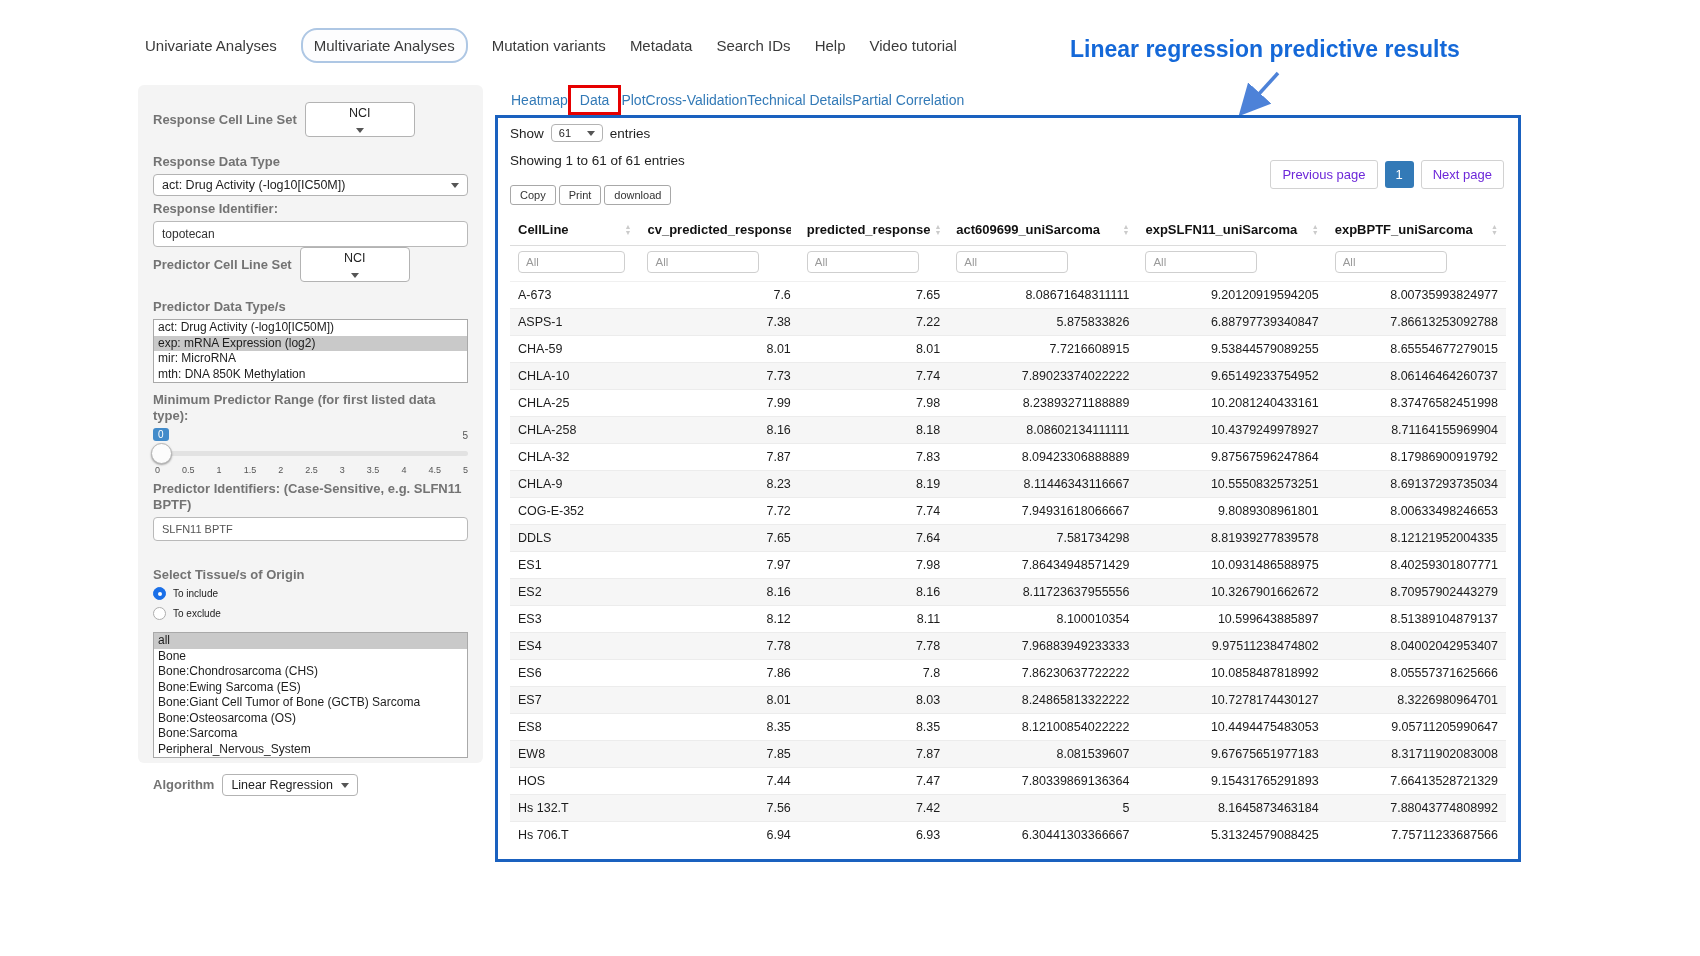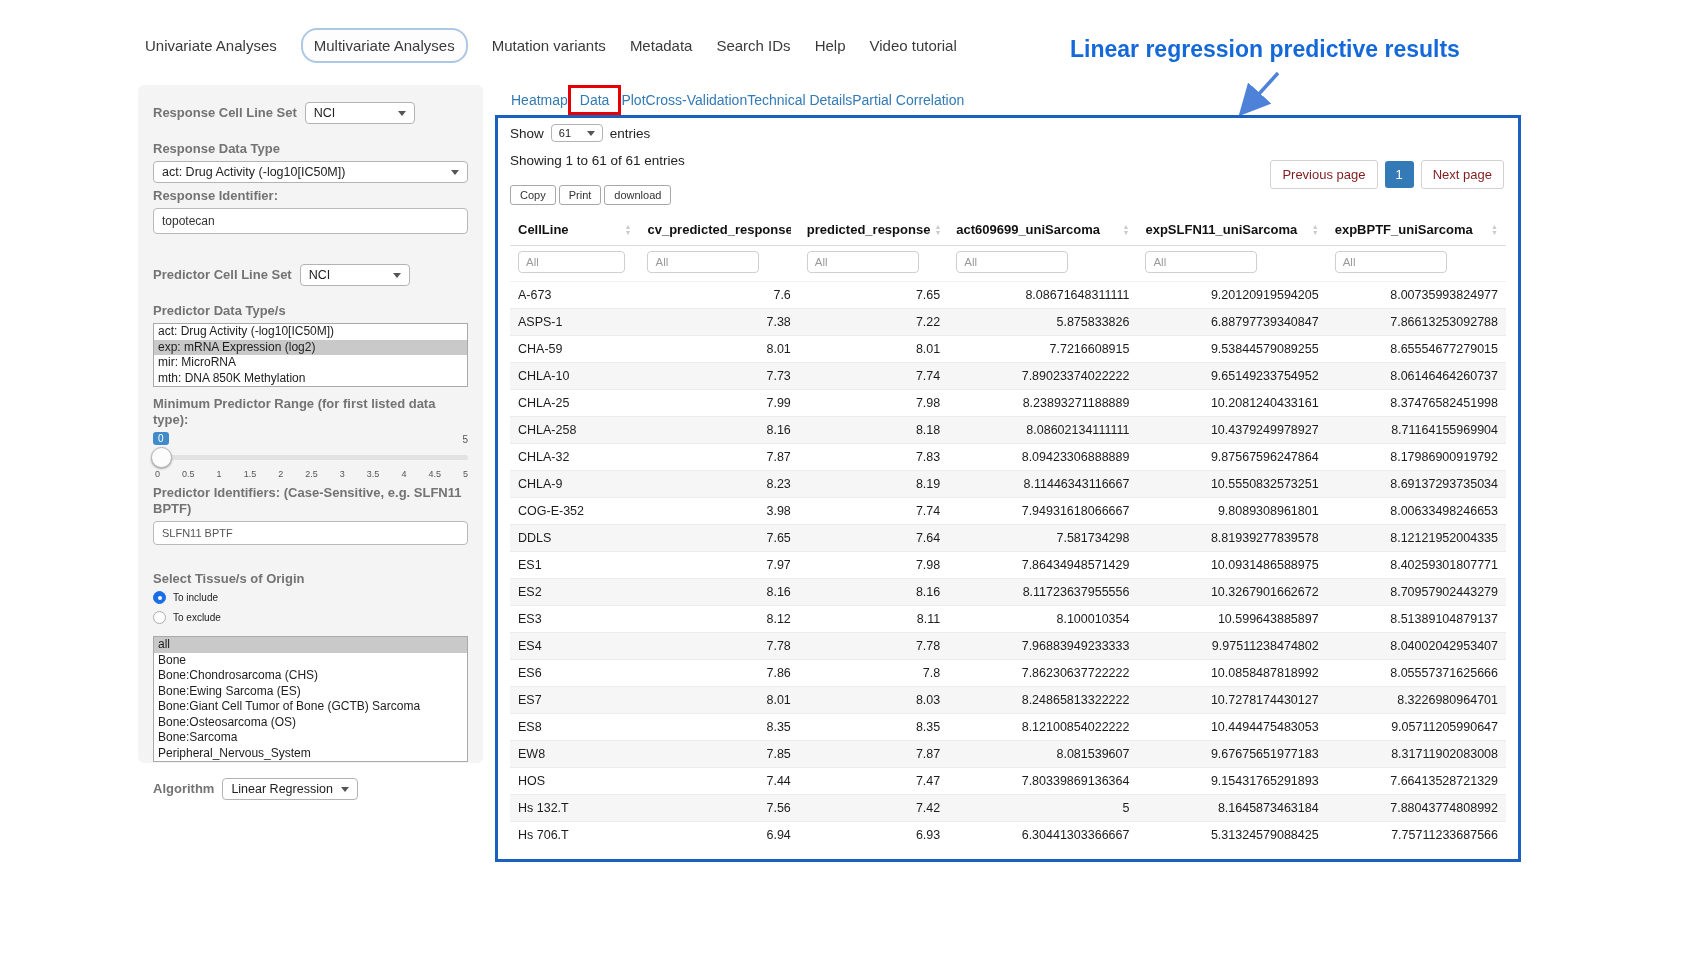--- a/index.html
+++ b/index.html
@@ -22,21 +22,21 @@
     position: absolute; left: 138px; top: 85px; width: 345px; height: 678px;
     background: #f4f4f4; border-radius: 6px; padding: 17px 15px; box-sizing: border-box; font-size: 13px;
   }
   .sb-label { font-weight: bold; font-size: 13px; color: #737373; margin-bottom: 4px; line-height: 16px; }
   .sb-row { display: flex; align-items: center; gap: 8px; }
   .select {
     display: inline-flex; align-items: center; justify-content: space-between; gap: 8px;
     background: #fff; border: 1px solid #b3b3b3; border-radius: 4px; padding: 3px 8px;
     font-size: 12.5px; color: #222; cursor: pointer; box-sizing: border-box; white-space: nowrap;
   }
-  .select.w110 { width: 110px; }
+  .select.w110 { width: 110px; flex-direction: column; }
   .select.full { width: 100%; }
   .caret { width: 0; height: 0; border-left: 4px solid transparent; border-right: 4px solid transparent; border-top: 5px solid #555; flex: 0 0 auto; }
   .text-input {
     width: 100%; box-sizing: border-box; background: #fff; border: 1px solid #b9b9b9; border-radius: 4px;
     padding: 5px 8px; font-size: 12px; color: #333; font-family: inherit;
   }
   .text-input.small { font-size: 11px; color: #555; }
   .listbox { background: #fff; border: 1px solid #a9a9a9; overflow: hidden; }
   .listbox-option { font-size: 12px; line-height: 15.5px; padding: 0 4px; white-space: nowrap; overflow: hidden; color: #1d1d1d; cursor: pointer; }
   .listbox-option.selected { background: #c9c9c9; }
@@ -48,37 +48,37 @@
   .slider-handle { position: absolute; left: -2px; top: 15px; width: 19px; height: 19px; background: #fcfcfc; border: 1px solid #b5b5b5; border-radius: 50%; box-shadow: 0 1px 2px rgba(0,0,0,0.35); cursor: pointer; }
   .slider-ticks { position: absolute; left: 2px; right: 0; top: 37px; display: flex; justify-content: space-between; font-size: 9px; color: #555; }
 
   .radio-group { margin-top: 2px; }
   .radio-row { display: flex; align-items: center; gap: 7px; margin-bottom: 7px; font-size: 10px; cursor: pointer; }
   .radio-dot { width: 13px; height: 13px; border-radius: 50%; border: 1px solid #adadad; background: #fff; box-sizing: border-box; position: relative; flex: 0 0 auto; }
   .radio-dot.checked { border-color: #1a6fe8; background: #1a6fe8; }
   .radio-dot.checked::after { content: ""; position: absolute; left: 4px; top: 4px; width: 4px; height: 4px; border-radius: 50%; background: #fff; }
 
   .mt5 { margin-top: 5px; } .mt9 { margin-top: 9px; } .mt12 { margin-top: 12px; }
-  .mt16 { margin-top: 16px; } .mt17 { margin-top: 17px; } .mt26 { margin-top: 26px; } .mt30 { margin-top: 30px; }
+  .mt16 { margin-top: 16px; } .mt17 { margin-top: 17px; } .mt26 { margin-top: 26px; } .mt30 { }
 
   
   .main-tabs { position: absolute; left: 511px; top: 85px; display: flex; align-items: center; }
   .tab { color: #337ab7; font-size: 14px; padding: 6px 0; cursor: pointer; white-space: nowrap; }
   .tab.boxed { border: 3px solid #e60000; padding: 4px 9px; }
 
   
   .main-box {
     position: absolute; left: 495px; top: 115px; width: 1026px; height: 747px;
     border: 3px solid #1a61bf; background: #fff; box-sizing: border-box; padding: 4px 12px; overflow: hidden;
   }
   .show-row { display: flex; align-items: center; gap: 7px; font-size: 13.5px; color: #222; margin-top: 2px; }
   .select.tiny { padding: 2px 7px; font-size: 11px; width: 52px; }
   .showing-text { font-size: 13.5px; color: #222; margin-top: 11px; }
   .pagination { position: absolute; top: 42px; right: 14px; display: flex; gap: 7px; align-items: center; }
-  .page-btn { border: 1px solid #d2d2d2; border-radius: 3px; background: #fff; color: #7f1d1d; padding: 6px 11px; font-size: 13px; font-family: inherit; cursor: pointer; }
+  .page-btn { border: 1px solid #d2d2d2; border-radius: 3px; background: #fff; color: #6d28d9; padding: 6px 11px; font-size: 13px; font-family: inherit; cursor: pointer; }
   .page-current { background: #337ab7; color: #fff; border-radius: 3px; padding: 6px 11px; font-size: 13px; cursor: pointer; }
   .export-row { display: flex; gap: 3px; margin-top: 17px; }
   .export-btn { border: 1px solid #a8a8a8; border-radius: 3px; background: #fff; font-size: 11px; color: #333; padding: 3px 9px; font-family: inherit; cursor: pointer; }
 
   .data-table { width: 100%; border-collapse: collapse; margin-top: 9px; table-layout: fixed; }
   .data-table th { font-size: 13px; font-weight: bold; color: #111; padding: 8px 8px; border-bottom: 1px solid #dcdcdc; text-align: left; cursor: pointer; }
   .th-inner { display: flex; align-items: center; justify-content: space-between; gap: 4px; white-space: nowrap; overflow: hidden; }
   .sort-icon { display: inline-flex; flex-direction: column; color: #cbcbcb; font-size: 7px; line-height: 6px; flex: 0 0 auto; }
   .filter-cell { padding: 5px 8px 8px 8px; border-bottom: 1px solid #f0f0f0; }
   .col-filter { width: 112px; max-width: 94%; box-sizing: border-box; border: 1px solid #cfcfcf; border-radius: 4px; padding: 4px 7px; font-size: 11.5px; color: #333; font-family: inherit; }
@@ -495,21 +495,21 @@
             <td class="cell">CHLA-9</td>
             <td class="cell num">8.23</td>
             <td class="cell num">8.19</td>
             <td class="cell num">8.11446343116667</td>
             <td class="cell num">10.5550832573251</td>
             <td class="cell num">8.69137293735034</td>
           </tr>
 
           <tr class="data-row">
             <td class="cell">COG-E-352</td>
-            <td class="cell num">3.98</td>
+            <td class="cell num">7.72</td>
             <td class="cell num">7.74</td>
             <td class="cell num">7.94931618066667</td>
             <td class="cell num">9.8089308961801</td>
             <td class="cell num">8.00633498246653</td>
           </tr>
 
           <tr class="data-row">
             <td class="cell">DDLS</td>
             <td class="cell num">7.65</td>
             <td class="cell num">7.64</td>

